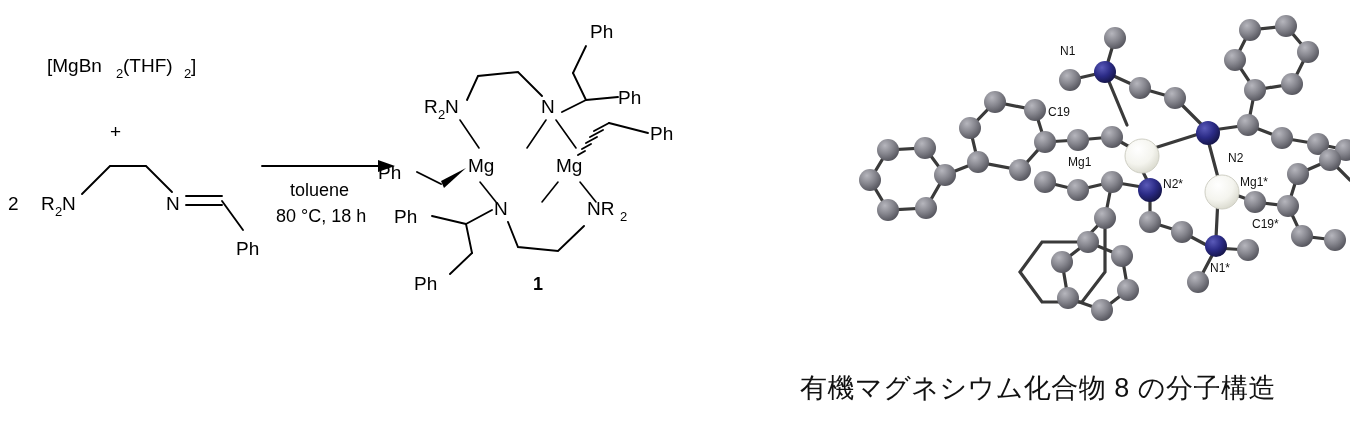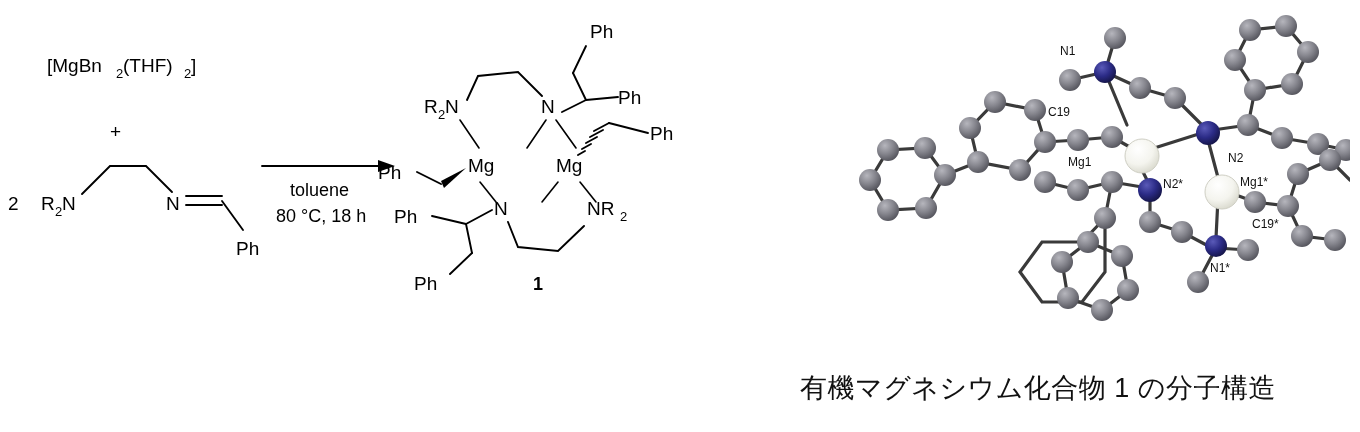--- a/index.html
+++ b/index.html
@@ -303,15 +303,15 @@
       <text class="xlabel" x="218" y="106">C19</text>
       <text class="xlabel" x="238" y="156">Mg1</text>
       <text class="xlabel" x="398" y="152">N2</text>
       <text class="xlabel" x="333" y="178">N2*</text>
       <text class="xlabel" x="410" y="176">Mg1*</text>
       <text class="xlabel" x="422" y="218">C19*</text>
       <text class="xlabel" x="380" y="262">N1*</text>
     </g>
   </svg>
 
-  <div class="caption">有機マグネシウム化合物 1 の分子構造</div>
+  <div class="caption">有機マグネシウム化合物 8 の分子構造</div>
 
 </div>
 
 </body></html>

